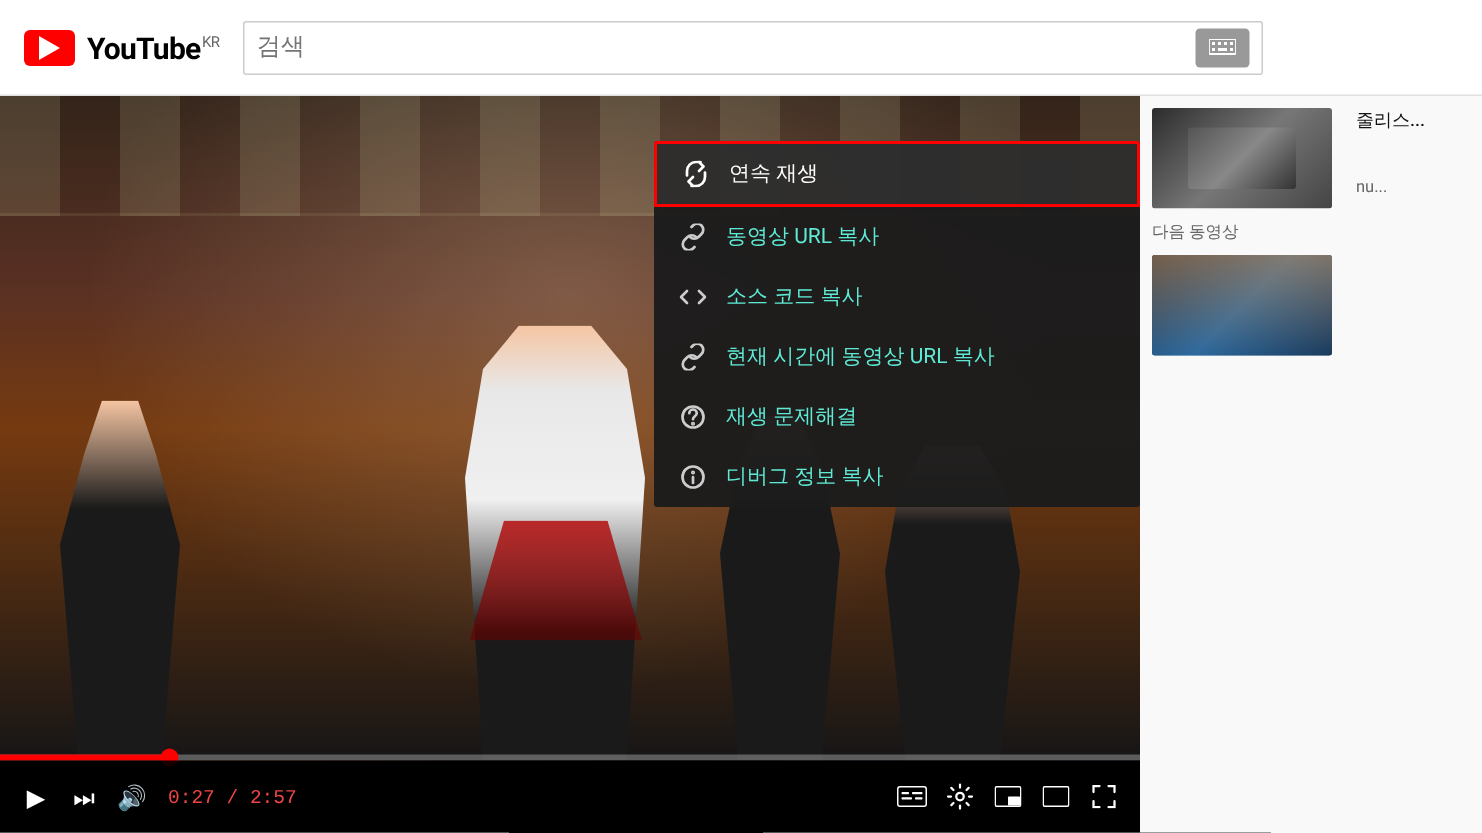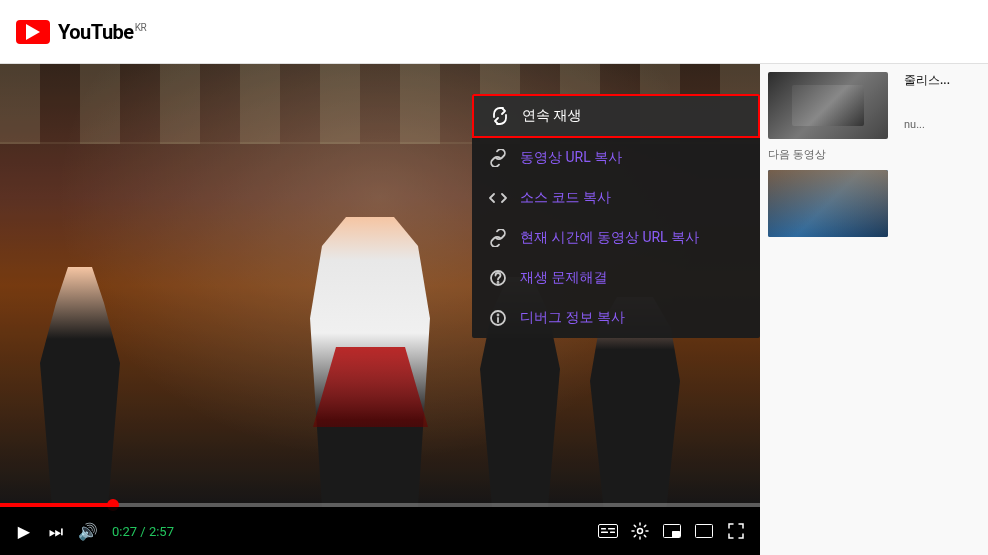--- a/index.html
+++ b/index.html
@@ -245,52 +245,53 @@
       color: #fff;
       font-size: 16px;
       cursor: pointer;
       display: flex;
       align-items: center;
       justify-content: center;
       width: 24px;
       height: 24px;
     }
     .time-display {
-      color: #22c55e;
+      color: #ef4444;
       font-size: 13px;
       margin-left: 4px;
       white-space: nowrap;
+      font-family: Liberation Mono, monospace;
     }
     .ctrl-spacer { flex: 1; }
     .ctrl-right {
       display: flex;
       align-items: center;
       gap: 8px;
     }
 
     
     .context-menu {
       position: absolute;
       top: 30px;
       right: 0;
-      width: 288px;
+      width: 324px;
       background: rgba(28, 28, 28, 0.97);
       color: #fff;
       z-index: 100;
       border-radius: 2px;
       overflow: hidden;
     }
     .menu-item {
       display: flex;
       align-items: center;
       padding: 10px 16px;
       gap: 12px;
       cursor: pointer;
       font-size: 14px;
-      color: #8b5cf6;
+      color: #5eead4;
     }
     .menu-item.highlighted {
       background: rgba(255,255,255,0.08);
       border: 2px solid #ff0000;
       color: #fff;
     }
     .menu-icon {
       width: 20px;
       height: 20px;
       display: flex;
@@ -358,20 +359,35 @@
 <div class="header">
   <div class="logo-area">
     <div class="yt-logo-icon">
       <div class="yt-logo-box">
         <div class="yt-logo-triangle"></div>
       </div>
     </div>
     <span class="yt-logo-text">
       <span>YouTube</span><sup class="yt-logo-kr">KR</sup>
     </span>
+  </div>
+  <div class="search-bar">
+    <input class="search-input" type="text" placeholder="검색" style="">
+    <div class="keyboard-icon">
+      <svg width="18" height="12" viewBox="0 0 18 12">
+        <rect x="0" y="0" width="18" height="10" rx="1" fill="none" stroke="#fff" stroke-width="1.2"></rect>
+        <rect x="2" y="2" width="2" height="2" fill="#fff"></rect>
+        <rect x="6" y="2" width="2" height="2" fill="#fff"></rect>
+        <rect x="10" y="2" width="2" height="2" fill="#fff"></rect>
+        <rect x="14" y="2" width="2" height="2" fill="#fff"></rect>
+        <rect x="2" y="6" width="2" height="2" fill="#fff"></rect>
+        <rect x="6" y="6" width="6" height="2" fill="#fff"></rect>
+        <rect x="14" y="6" width="2" height="2" fill="#fff"></rect>
+      </svg>
+    </div>
   </div>
 </div>
 
 <div class="main">
 
   <div class="video-container">
 
     <div class="video-bg">
       <div class="video-scene">
         <div class="ceiling-lights"></div>

